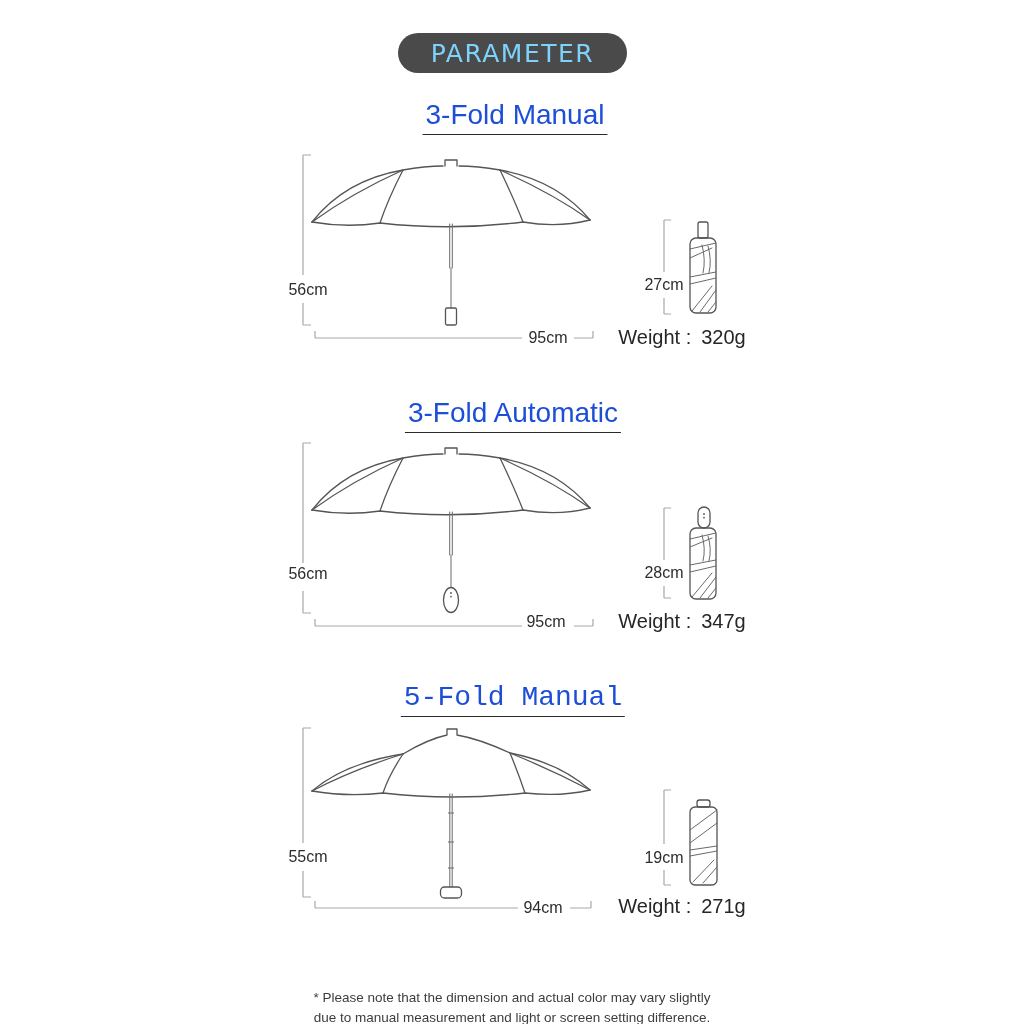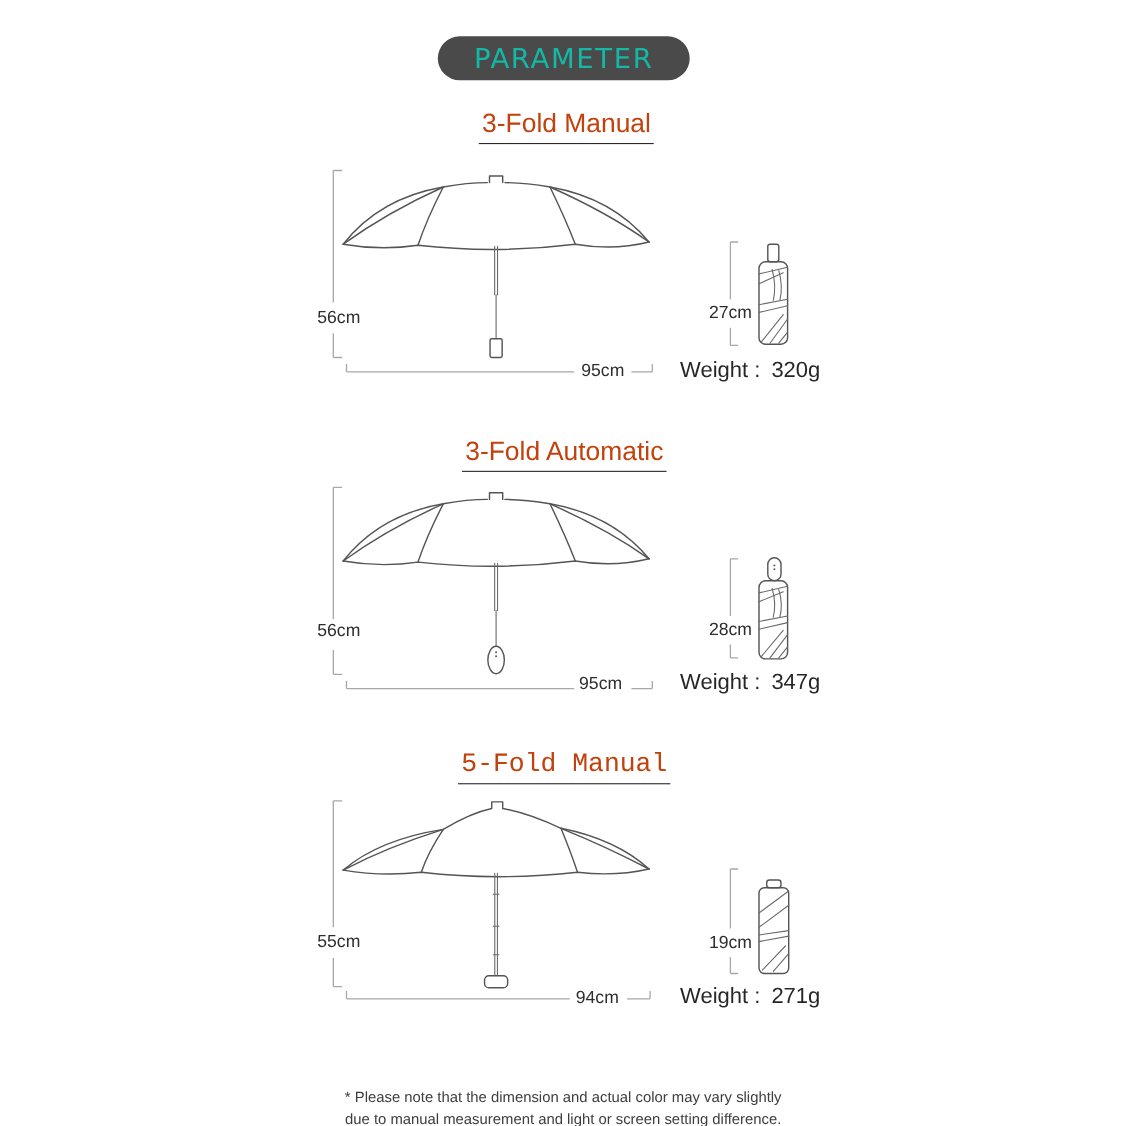--- a/index.html
+++ b/index.html
@@ -1,21 +1,21 @@
 <!DOCTYPE html>
 <html><head>
 <meta charset="utf-8">
 <style>
   html,body{margin:0;padding:0;background:#ffffff;}
   #page{position:relative;width:1024px;height:1024px;background:#ffffff;overflow:hidden;
         font-family:"Liberation Sans", sans-serif;color:#2a2a2a;}
   .badge{position:absolute;left:398px;top:33px;width:229px;height:40px;background:#4a4a4a;
          border-radius:20px;display:flex;align-items:center;justify-content:center;
-         color:#14b8a6;font-family:"DejaVu Sans", sans-serif;font-size:25px;letter-spacing:1.5px;}
-  .section-title{position:absolute;transform:translateX(-50%);font-size:24px;color:#c2410c;
+         color:#7dd3fc;font-family:"DejaVu Sans", sans-serif;font-size:25px;letter-spacing:1.5px;}
+  .section-title{position:absolute;transform:translateX(-50%);font-size:28px;color:#1d4ed8;
          border-bottom:1.8px solid #2a2a2a;padding:0 3px 3px;white-space:nowrap;}
   .dim-label{position:absolute;transform:translate(-50%,-50%);font-size:16px;color:#2d2d2d;
          white-space:nowrap;background:#fff;padding:0 2px;}
   .weight{position:absolute;transform:translate(-50%,-50%);display:flex;align-items:baseline;
          gap:10px;font-size:20px;color:#262626;white-space:nowrap;}
   .svgbox{position:absolute;}
   .footnote{position:absolute;left:0;right:0;top:988px;text-align:center;font-size:13.5px;
          line-height:19.5px;color:#3d3d3d;}
   svg *{vector-effect:non-scaling-stroke;}
   .art{stroke:#555;stroke-width:1.3;fill:none;stroke-linecap:round;stroke-linejoin:round;}

